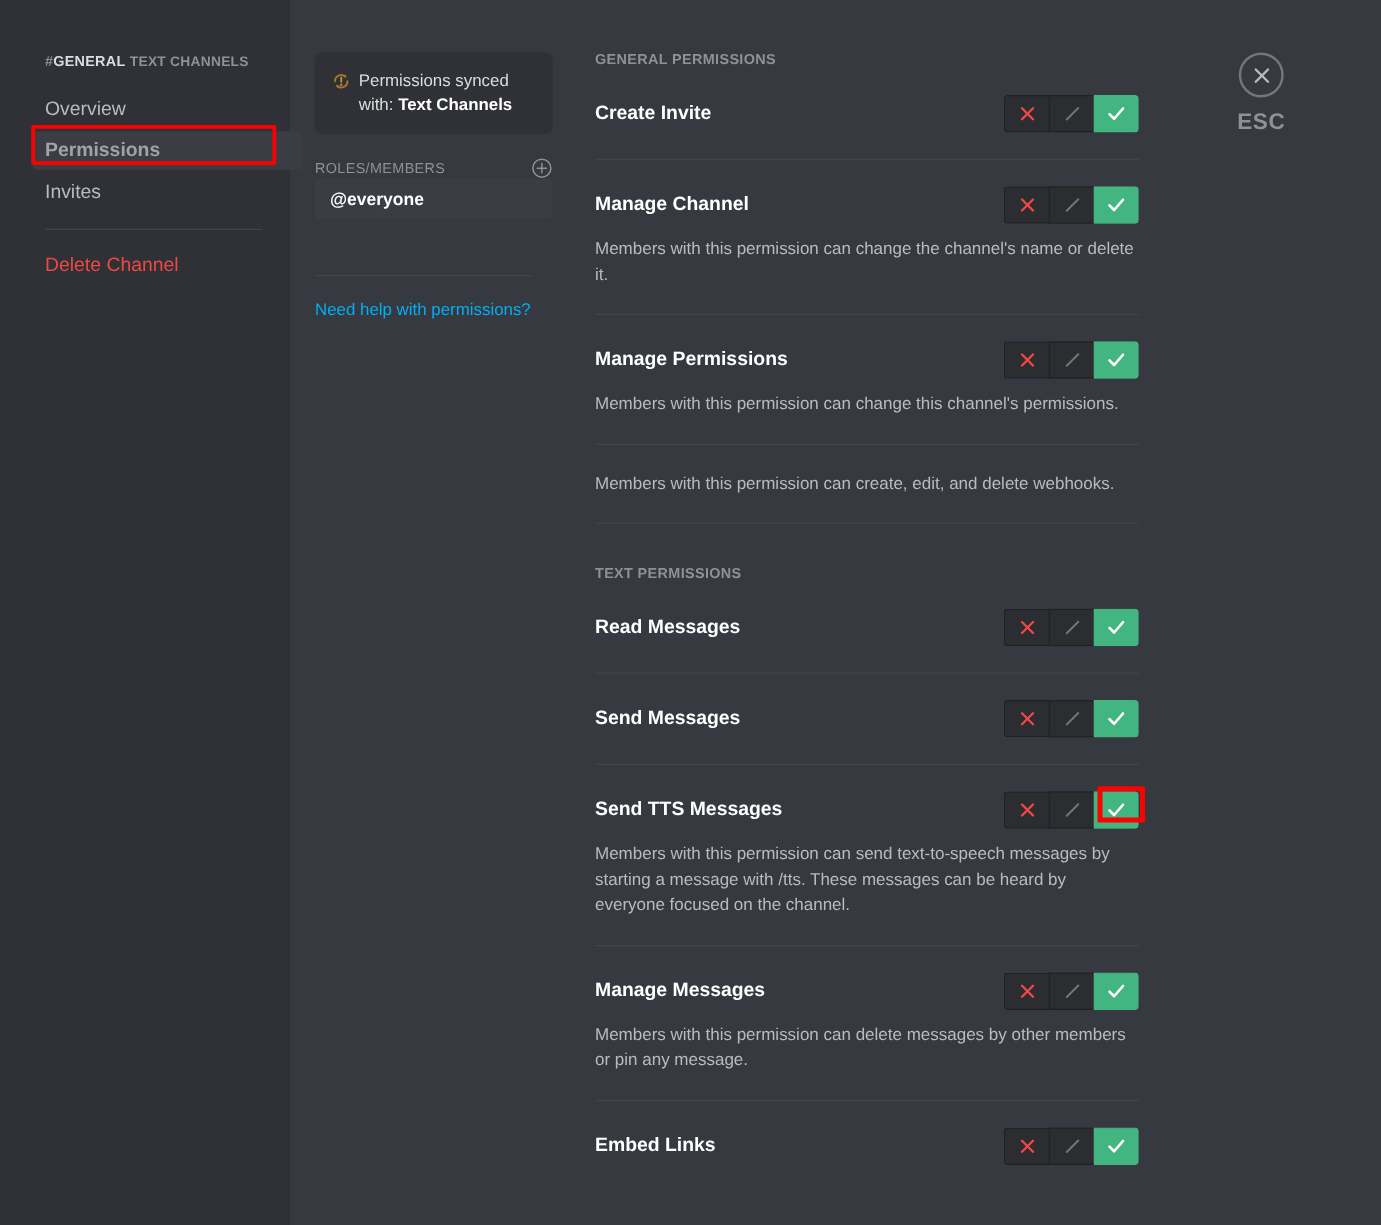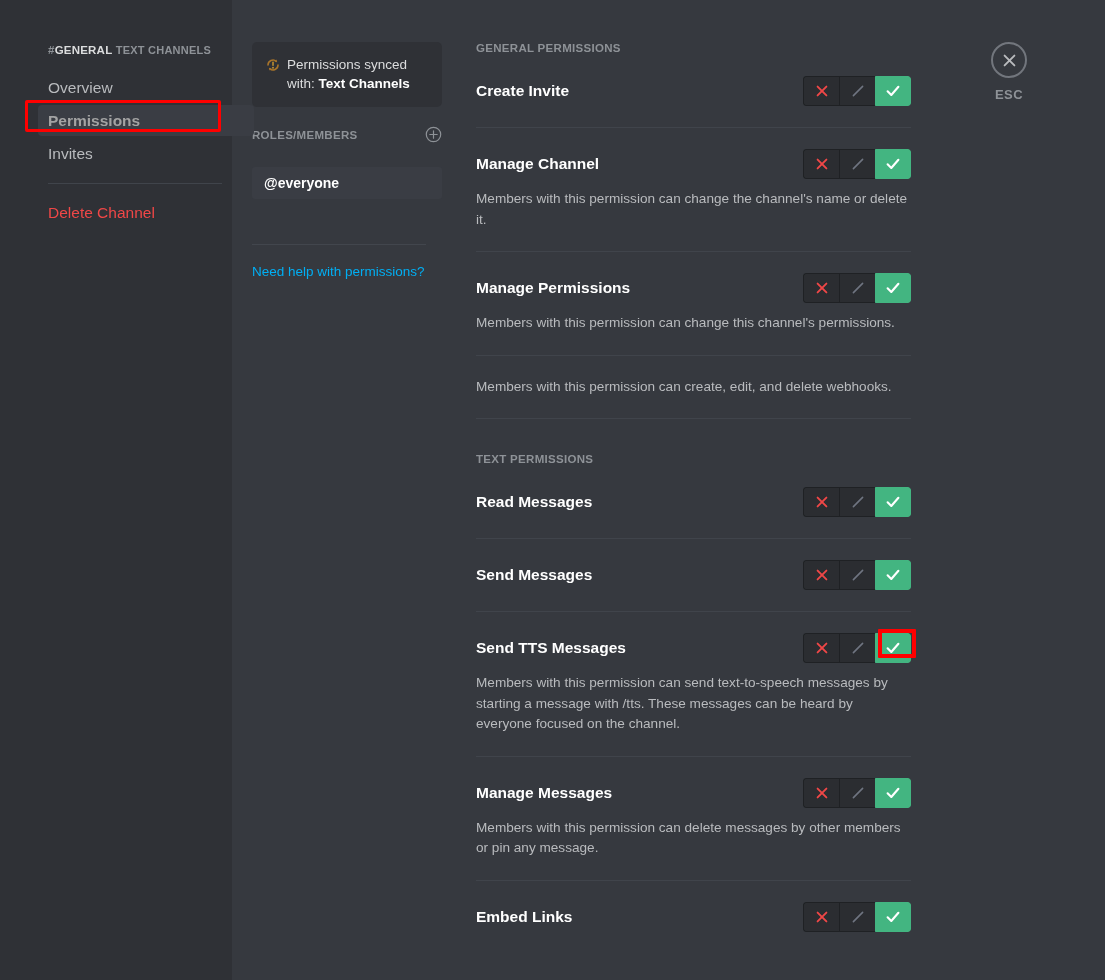--- a/index.html
+++ b/index.html
@@ -25,21 +25,21 @@
   .sidebar {
     width: 232px;
     height: 980px;
     background: #2f3136;
     flex: 0 0 232px;
     padding-top: 42px;
   }
 
   .sidebar-inner {
     width: 196px;
-    margin-left: 48px;
+    margin-left: 36px;
   }
 
   .sidebar-header {
     font-size: 11.5px;
     font-weight: 700;
     letter-spacing: 0.22px;
     line-height: 16px;
     color: #8e9297;
     margin-bottom: 14px;
     white-space: nowrap;
@@ -119,33 +119,32 @@
 
   .roles-header {
     margin-top: 19px;
     width: 190px;
     display: flex;
     align-items: center;
     justify-content: space-between;
   }
   .roles-header-label {
     font-size: 11.5px;
-    font-weight: 700;
+    font-weight: 400;
     letter-spacing: 0.3px;
     color: #8e9297;
     text-transform: uppercase;
   }
   .plus-btn {
     width: 17px; height: 17px;
     cursor: pointer;
     display: block;
   }
 
   .role-row {
-    margin-top: 24px;
     width: 190px;
     height: 32px;
     border-radius: 3px;
     background: #3a3d44;
     display: flex;
     align-items: center;
     padding-left: 12px;
     font-size: 14px;
     font-weight: 600;
     color: #ffffff;
@@ -271,21 +270,21 @@
     width: 36px; height: 36px;
     margin: 0 auto;
     border-radius: 50%;
     border: 2px solid #72767d;
     display: flex;
     align-items: center;
     justify-content: center;
   }
   .esc-label {
     margin-top: 9px;
-    font-size: 13px;
+    font-size: 18px;
     font-weight: 700;
     letter-spacing: 0.4px;
     color: #8e9297;
   }
 </style>
 </head>
 <body>
 
 <div class="app">
 

